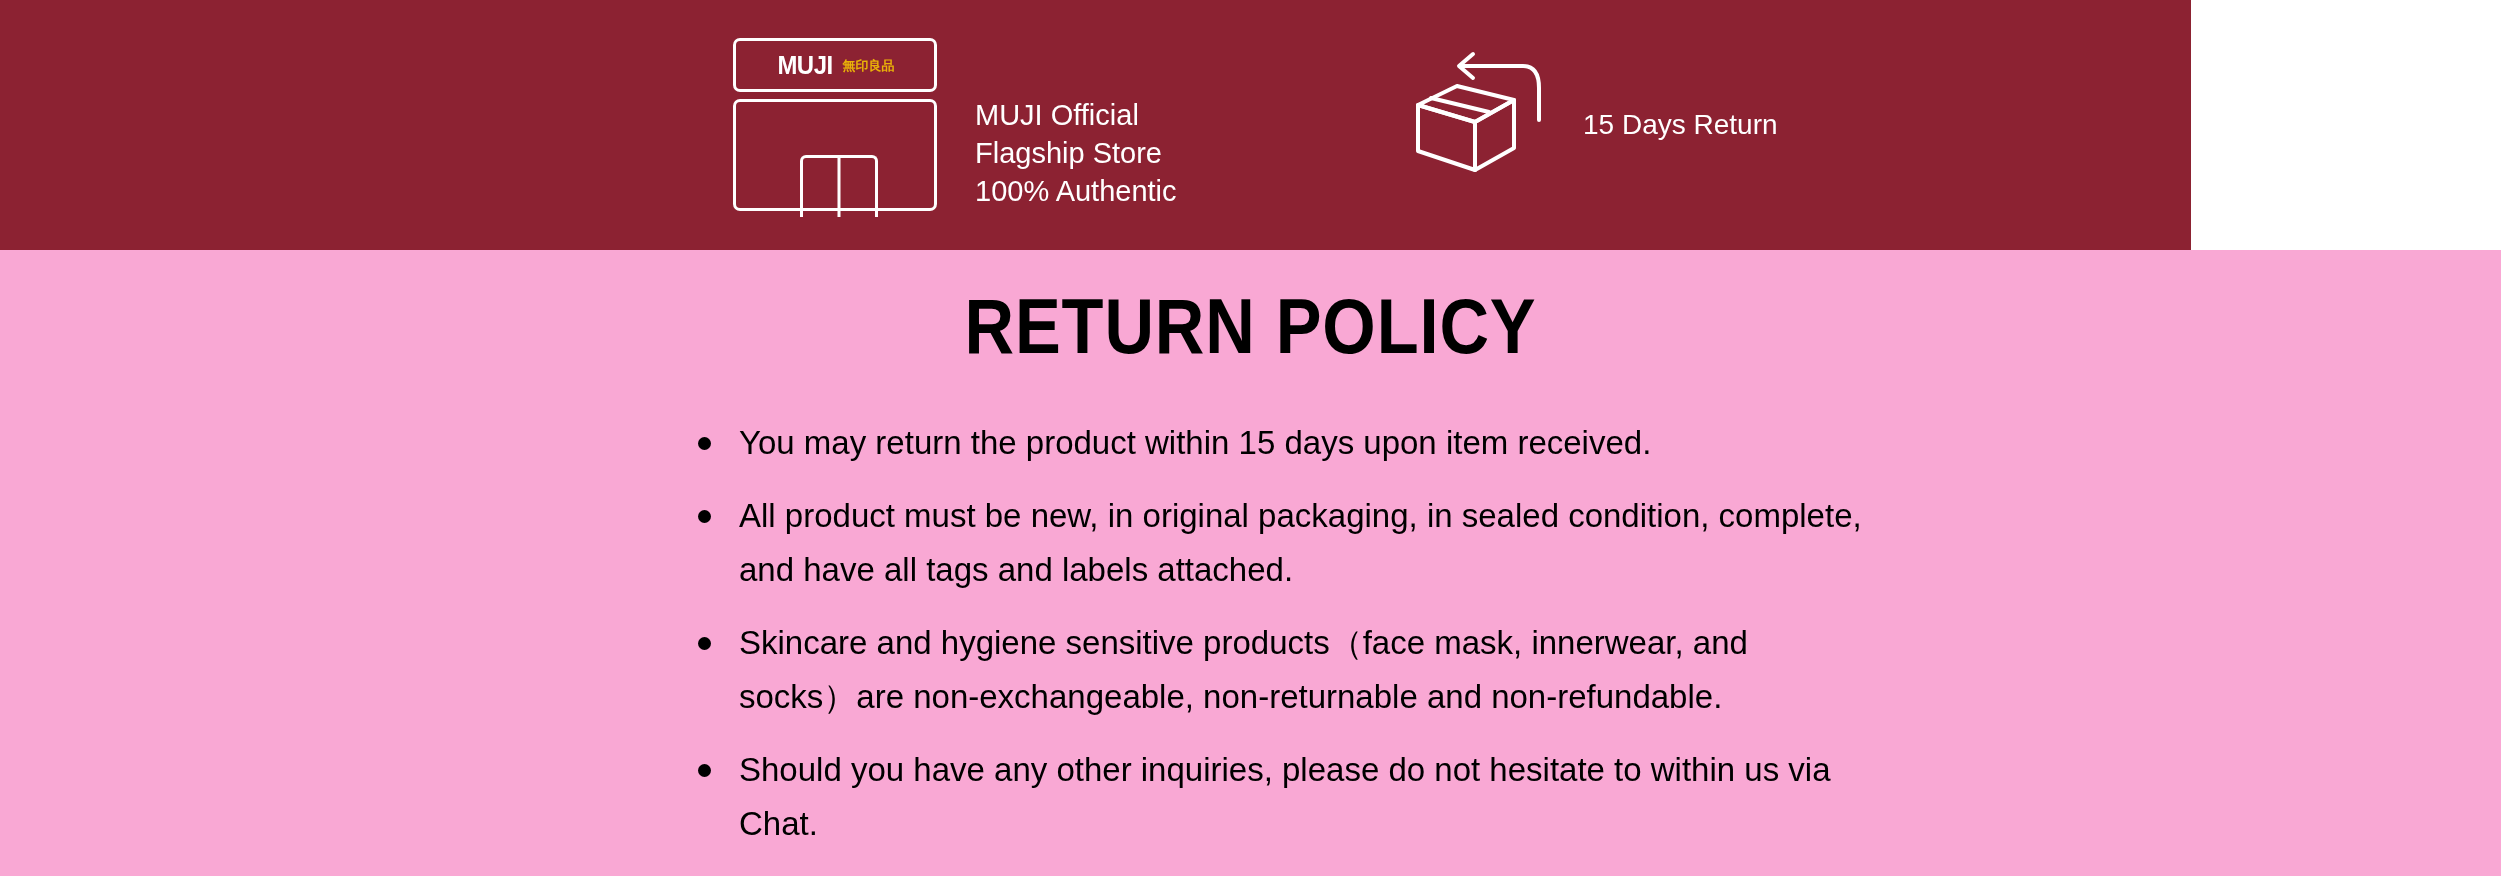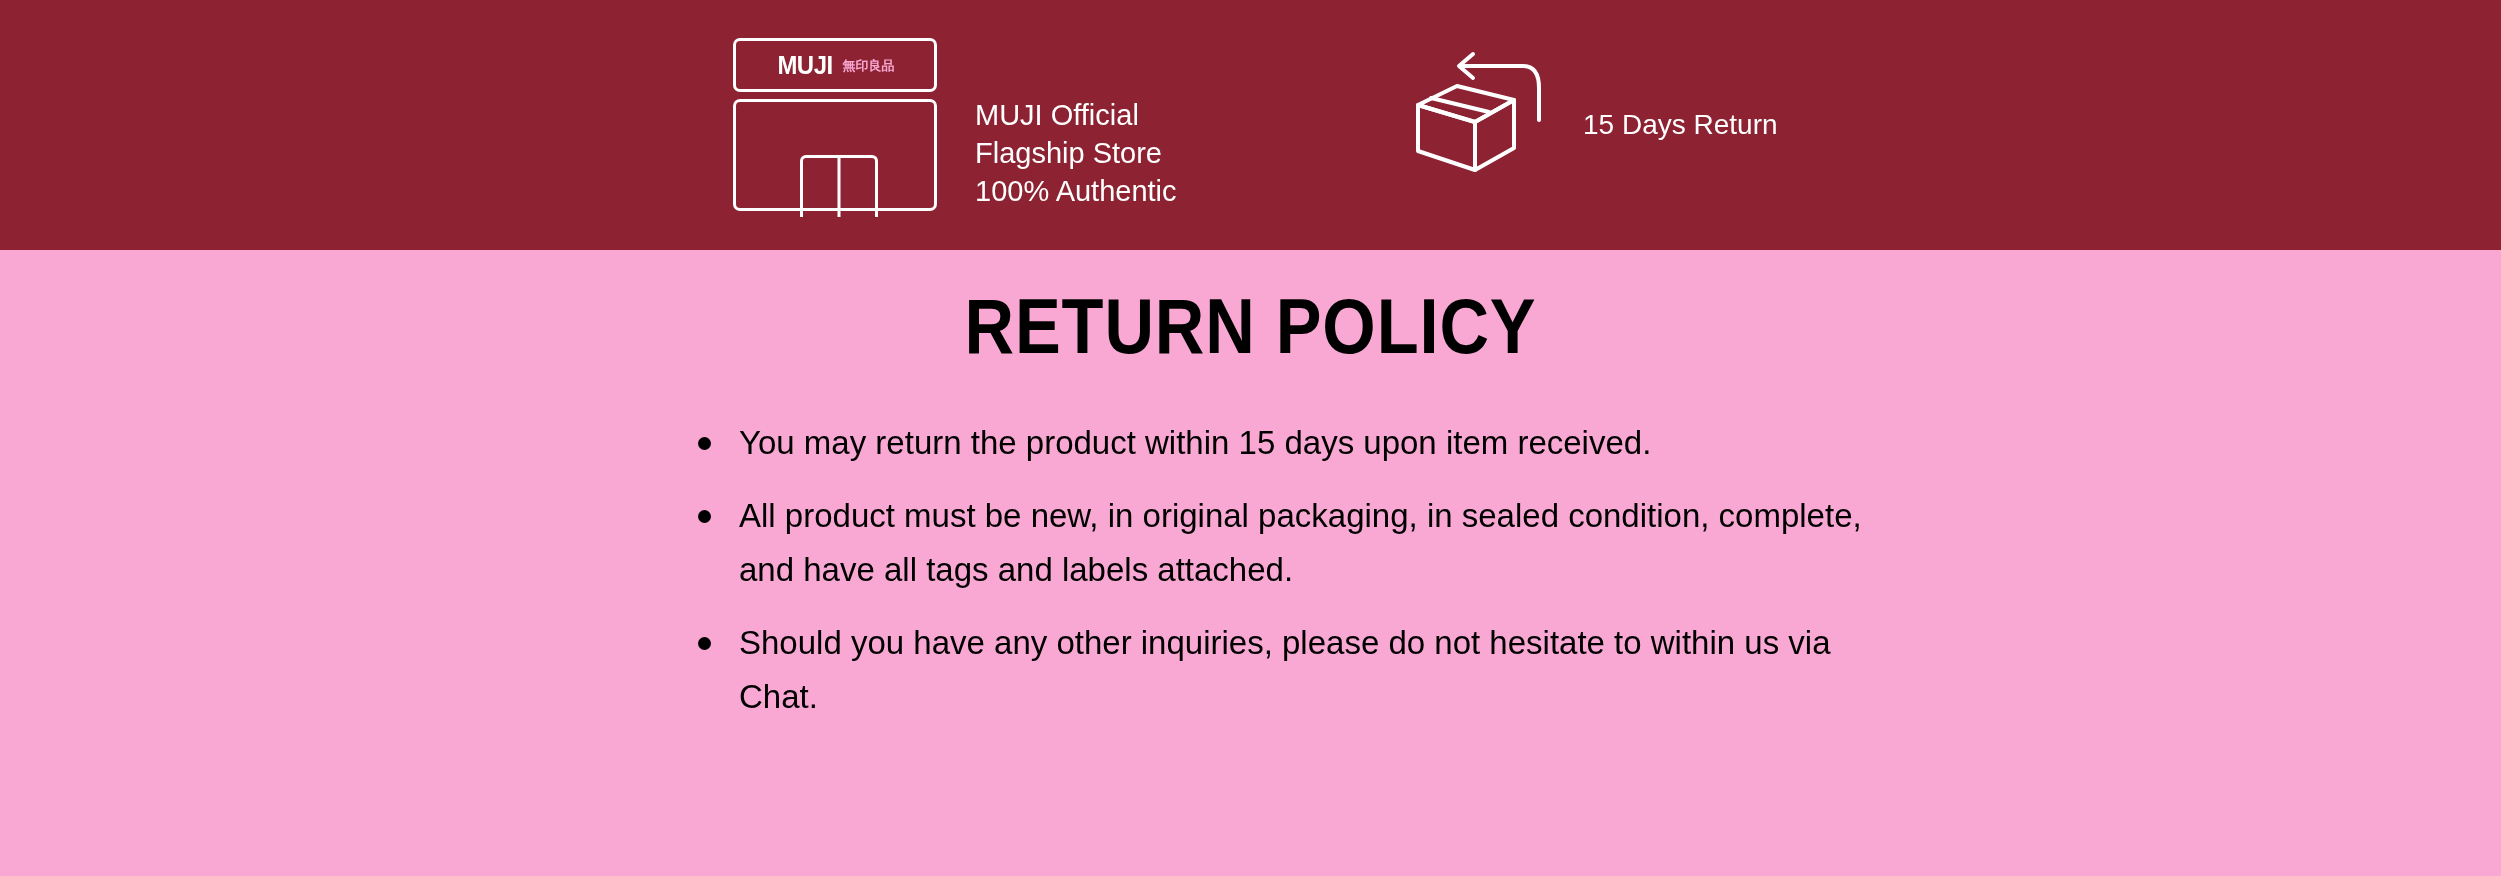--- a/index.html
+++ b/index.html
@@ -13,21 +13,21 @@
     font-family: "Liberation Sans", sans-serif;
     overflow: hidden;
     position: relative;
   }
 
   
   #banner {
     position: absolute;
     left: 0;
     top: 0;
-    width: 2501px;
+    width: 2191px;
     height: 250px;
     background: #8c2232;
     box-sizing: border-box;
   }
 
   #banner-inner {
     position: absolute;
     left: 0;
     top: 0;
     width: 2501px;
@@ -63,21 +63,21 @@
     font-family: "Liberation Sans", sans-serif;
     font-weight: bold;
     font-size: 26px;
     letter-spacing: -0.5px;
     line-height: 1;
     transform: scaleX(0.92);
     transform-origin: center;
   }
 
   .muji-jp {
-    color: #f9a8d4;
+    color: #eab308;
     font-family: "DejaVu Sans", sans-serif;
     font-weight: bold;
     font-size: 13px;
     letter-spacing: 0px;
     line-height: 1;
   }
 
   .store-body {
     position: absolute;
     left: 2px;
@@ -262,17 +262,21 @@
     <li class="policy-item">
       <span class="policy-bullet"></span>
       <span class="policy-text">You may return the product within 15 days upon item received.</span>
     </li>
     <li class="policy-item">
       <span class="policy-bullet"></span>
       <span class="policy-text">All product must be new, in original packaging, in sealed condition, complete, and have all tags and labels attached.</span>
     </li>
     <li class="policy-item">
       <span class="policy-bullet"></span>
+      <span class="policy-text">Skincare and hygiene sensitive products（face mask, innerwear, and socks）are non-exchangeable, non-returnable and non-refundable.</span>
+    </li>
+    <li class="policy-item">
+      <span class="policy-bullet"></span>
       <span class="policy-text">Should you have any other inquiries, please do not hesitate to within us via Chat.</span>
     </li>
   </ul>
 
 </div>
 
 </body></html>

